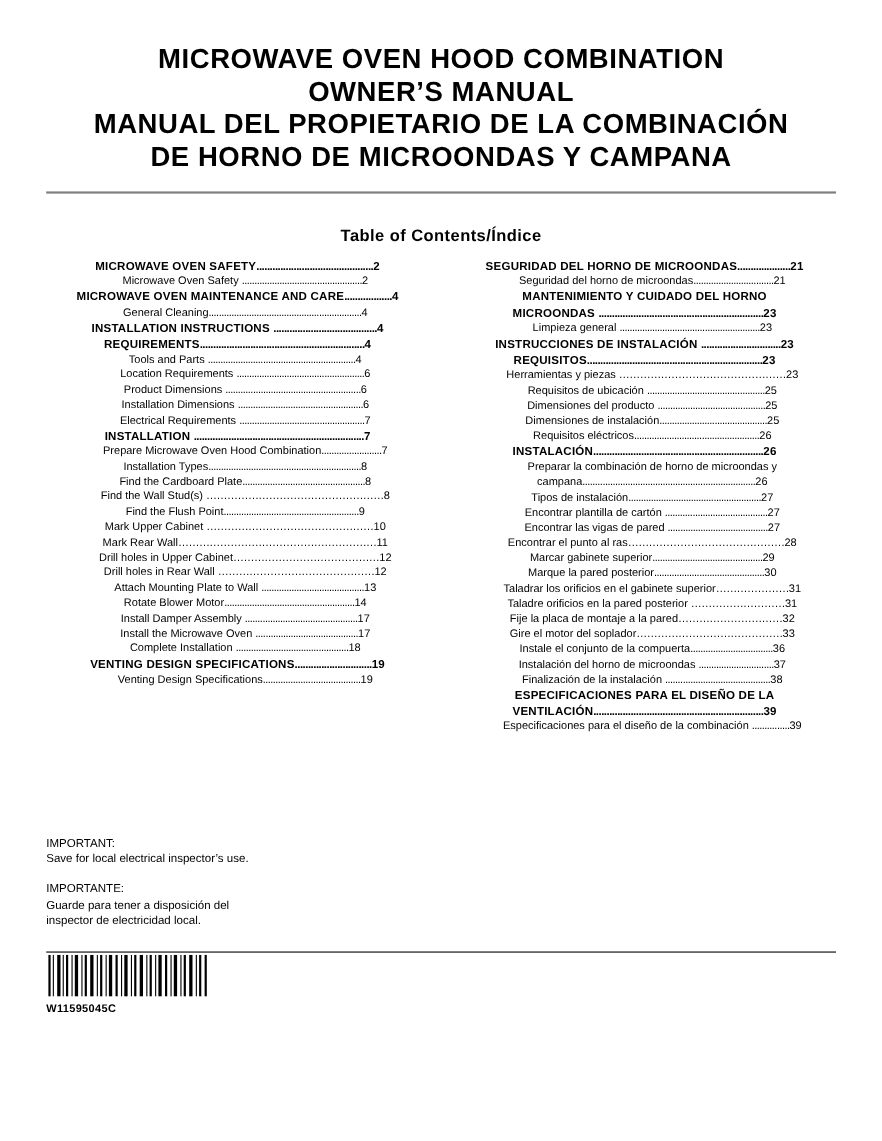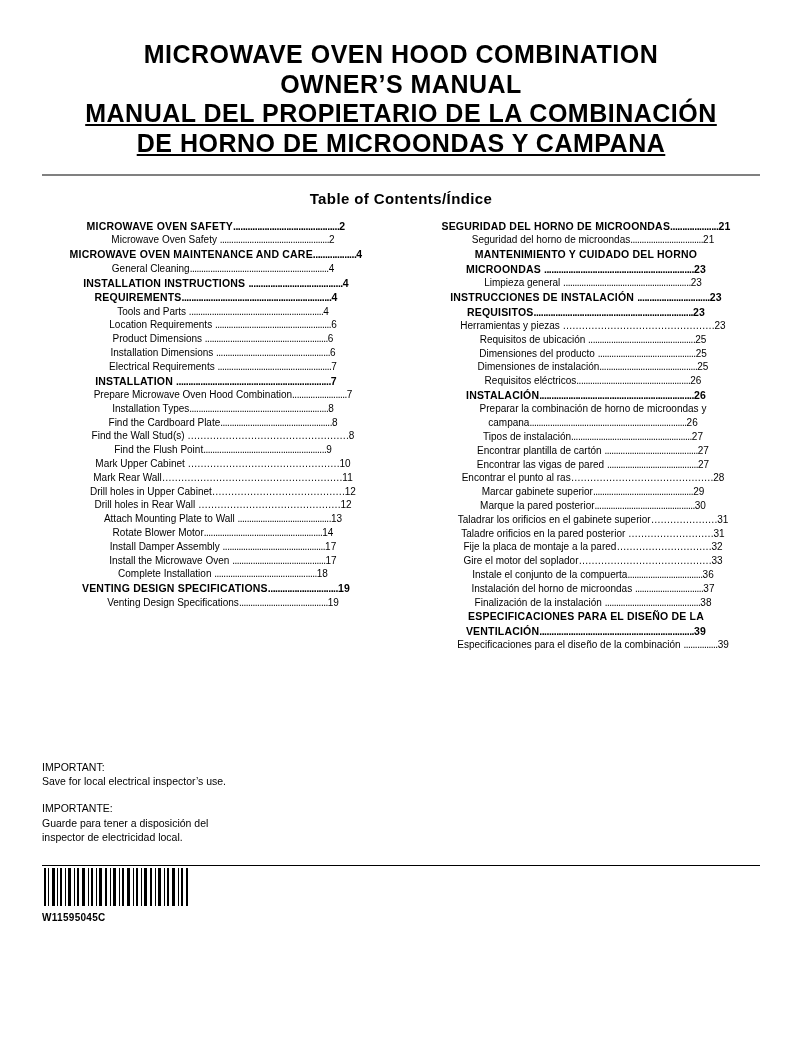--- a/index.html
+++ b/index.html
@@ -29,32 +29,31 @@
   .title-line {
     font-weight: bold;
     letter-spacing: 0.5px;
     line-height: 1.18;
   }
   .title-en {
     font-size: 25px;
   }
   .title-es {
     font-size: 25px;
-    text-decoration: underline;
   }
   .hr-top {
     border: none;
     border-top: 2px solid #808080;
     margin: 16px 42px 0 42px;
   }
   .toc-title {
     text-align: center;
     font-weight: bold;
     font-size: 15px;
-    margin-top: 14px;
+    margin-top: 30px;
     letter-spacing: 0.4px;
   }
   .columns {
     display: flex;
     margin: 12px 42px 0 42px;
     gap: 22px;
   }
   .col {
     width: 50%;
     font-size: 10.5px;

